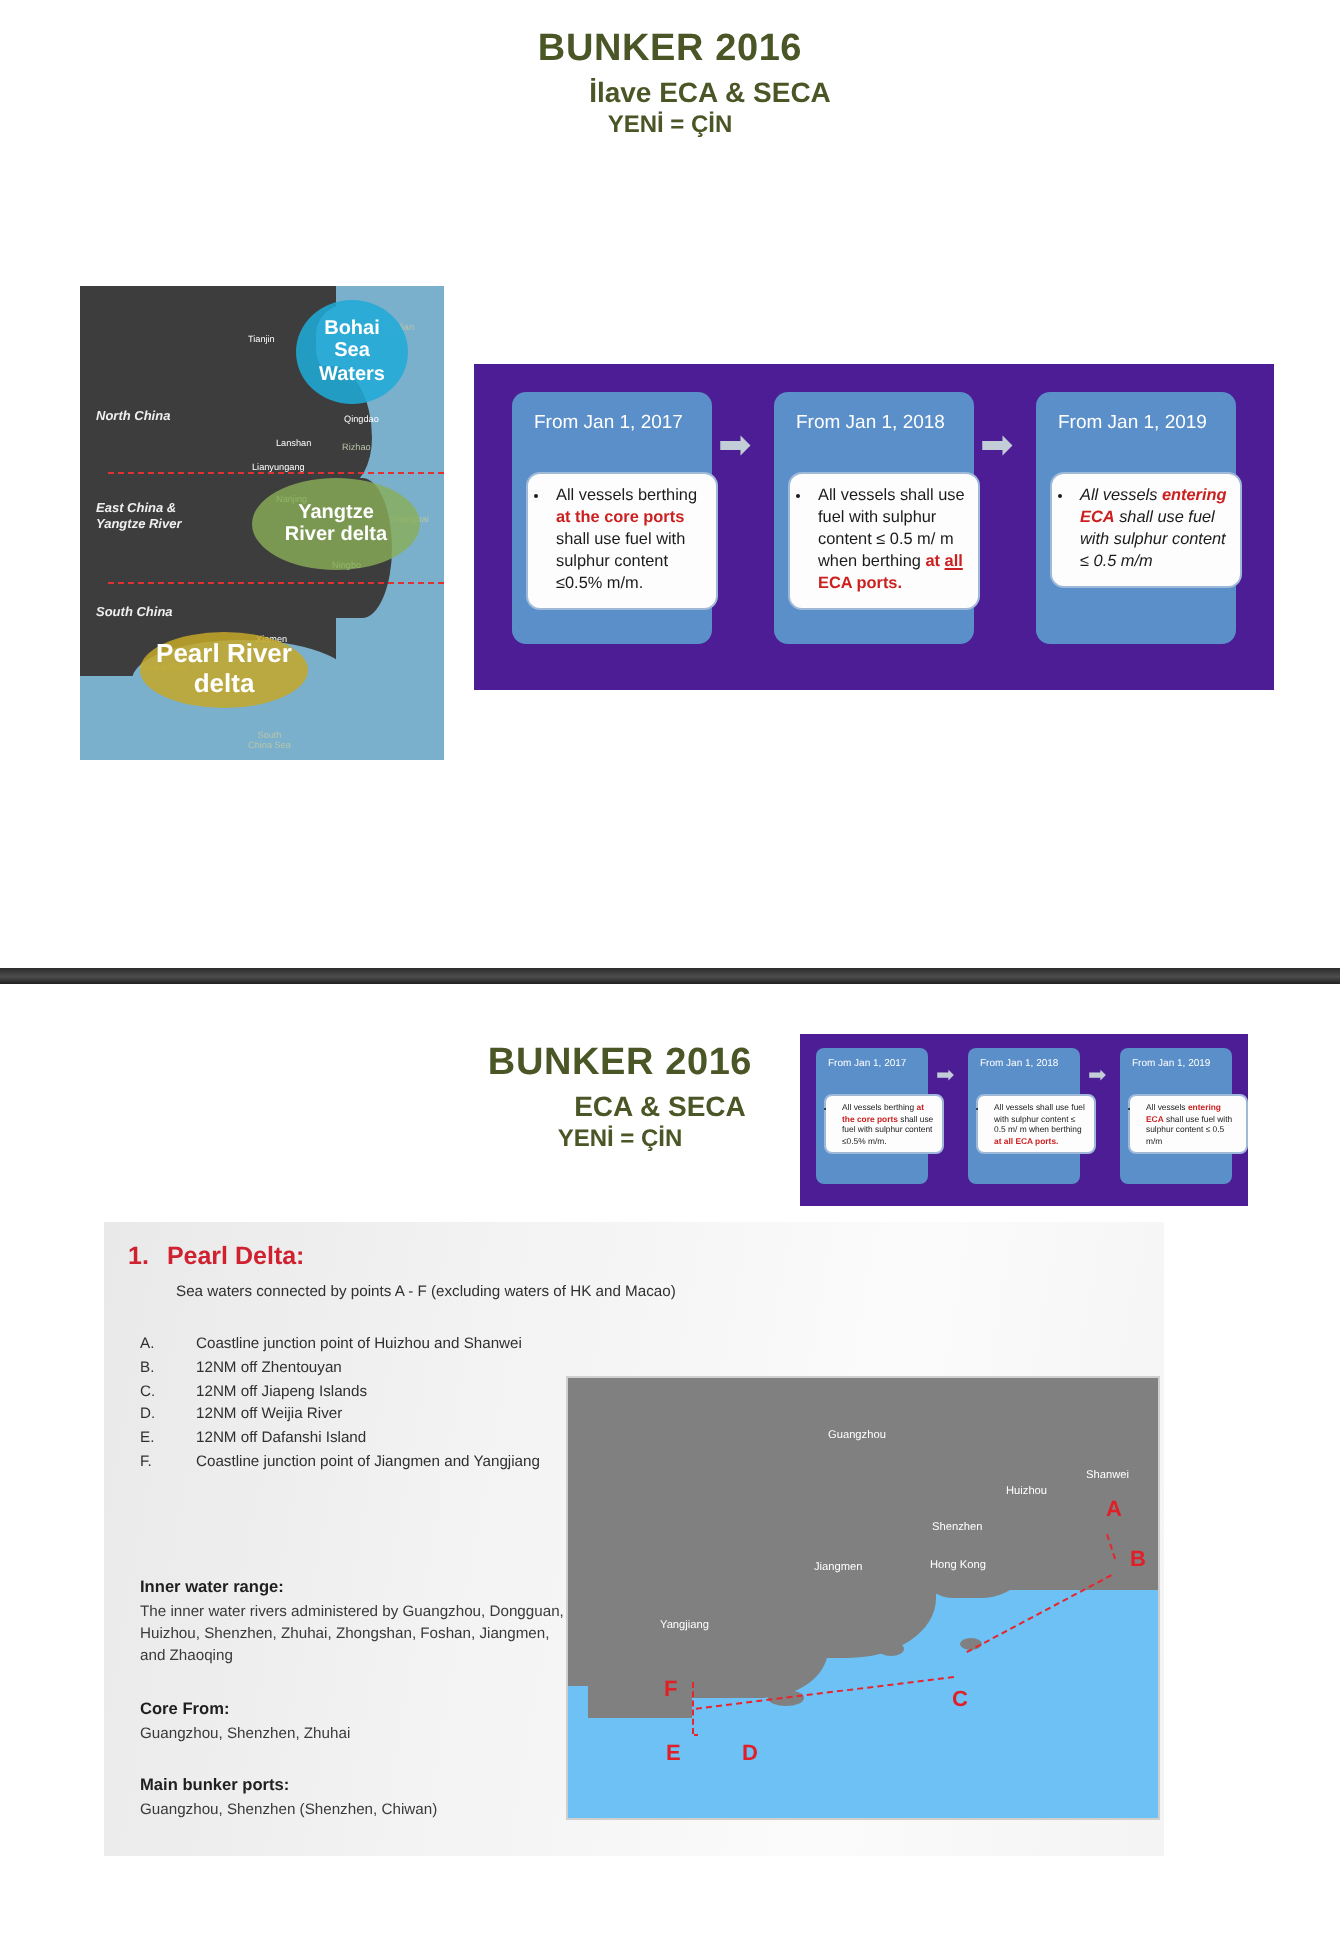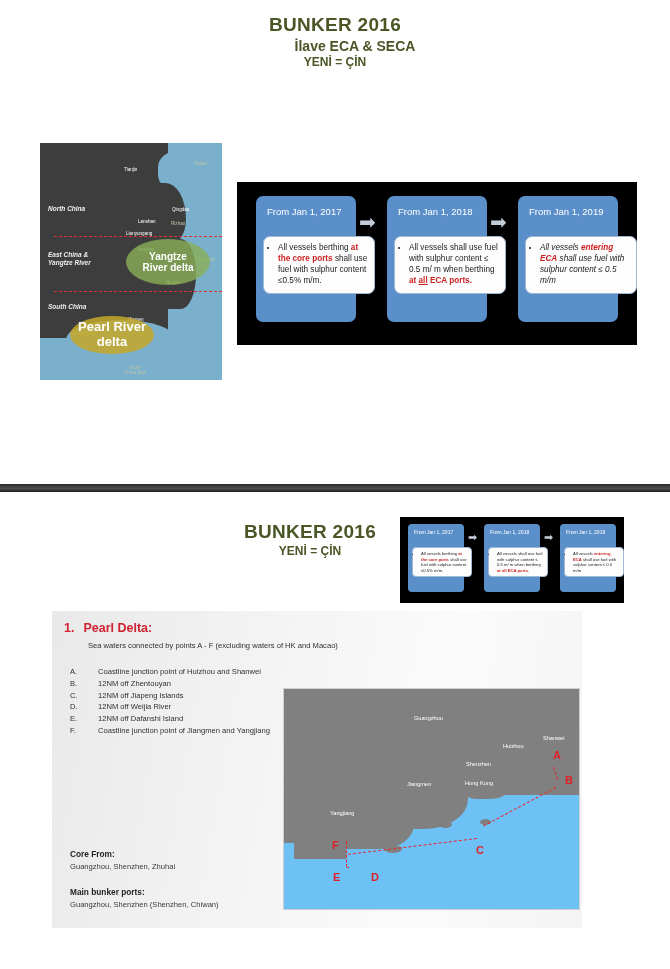--- a/index.html
+++ b/index.html
@@ -47,36 +47,36 @@
                background: rgba(138,175,88,.80); font-size: 10px; }
   .el-pearl  { left: 30px;  top: 173px; width: 84px; height: 38px;  border-radius: 50%;
                background: rgba(198,168,40,.85); font-size: 13px; }
 
   .reg-label { position: absolute; color: #efefef; font-size: 6.5px; font-style: italic; font-weight: bold; line-height: 1.3; }
   .city { position: absolute; color: #ffffff; font-size: 4.6px; }
   .city-faint { color: #b9c4a8; }
   .dashline { position: absolute; height: 0; border-top: 1.4px dashed #e03232; }
 
   
-  .flow-panel { position: absolute; background: #000000; }
+  .flow-panel { position: absolute; background: #4c1d95; }
   .fbox { position: absolute; background: #5b8fc9; border-radius: 7px; }
   .fbox-hdr { color: #ffffff; }
   .fcard { position: absolute; background: #fdfdfd; border: 1px solid #9fb9d8; border-radius: 7px;
            color: #1b1b1b; }
   .fcard ul { list-style: disc; }
   .red { color: #cc1f1f; font-weight: bold; }
   .red u { text-decoration: underline; }
   .arrow { position: absolute; color: #c3cdd8; }
 
   
   #flow-big { left: 237px; top: 182px; width: 400px; height: 163px; }
   #flow-big .fbox { width: 100px; height: 126px; top: 14px; }
   #flow-big .fbox:nth-of-type(1) { left: 19px; }
   #flow-big .fbox-hdr { font-size: 9.5px; padding: 10px 0 0 11px; }
-  #flow-big .fcard { width: 112px; font-size: 8.2px; line-height: 1.33; padding: 6px 6px 6px 4px; }
+  #flow-big .fcard { width: 96px; font-size: 8.2px; line-height: 1.33; padding: 6px 6px 6px 4px; }
   #flow-big .fcard ul { margin-left: 10px; }
   #flow-big .arrow { font-size: 20px; top: 28px; }
 
   
   #flow-mini { left: 400px; top: 517px; width: 224px; height: 86px; }
   #flow-mini .fbox { width: 56px; height: 68px; top: 7px; border-radius: 4px; }
   #flow-mini .fbox-hdr { font-size: 5px; padding: 5px 0 0 6px; }
   #flow-mini .fcard { width: 60px; font-size: 4.2px; line-height: 1.32; padding: 3px 3px 3px 2px; border-radius: 4px; }
   #flow-mini .fcard ul { margin-left: 6px; }
   #flow-mini .arrow { font-size: 11px; top: 14px; }
@@ -165,20 +165,21 @@
   <div class="city" style="left:98px; top:76px;">Lanshan</div>
   <div class="city city-faint" style="left:131px; top:78px;">Rizhao</div>
   <div class="city" style="left:86px; top:88px;">Lianyungang</div>
   <div class="city city-faint" style="left:98px; top:104px;">Nanjing</div>
   <div class="city city-faint" style="left:155px; top:114px;">Shanghai</div>
   <div class="city city-faint" style="left:126px; top:137px;">Ningbo</div>
   <div class="city" style="left:88px; top:174px;">Xiamen</div>
   <div class="city city-faint" style="left:30px; top:188px;">Guangzhou</div>
   <div class="city city-faint" style="left:84px; top:222px; text-align:center;">South<br>China Sea</div>
 
+  <div class="ellipse el-bohai">Bohai<br>Sea<br>Waters</div>
   <div class="ellipse el-yangtze">Yangtze<br>River delta</div>
   <div class="ellipse el-pearl">Pearl River<br>delta</div>
 </div>
 
 <div id="flow-big" class="flow-panel">
   <div class="fbox" style="left:19px;">
     <div class="fbox-hdr">From Jan 1, 2017</div>
   </div>
   <div class="fcard" style="left:26px; top:54px;">
     <ul>
@@ -222,20 +223,21 @@
       <span>≤  0.5 m/m</span>
     </li>
       </ul>
   </div>
 </div>
 
 <div id="divider"></div>
 
 <div id="bottom-title" class="title-block">
   <div class="title-main">BUNKER 2016</div>
+  <div class="title-sub">ECA &amp; SECA</div>
   <div class="title-sub2">YENİ = ÇİN</div>
 </div>
 
 <div id="flow-mini" class="flow-panel">
   <div class="fbox" style="left:8px;">
     <div class="fbox-hdr">From Jan 1, 2017</div>
   </div>
   <div class="fcard" style="left:12px; top:30px;">
     <ul>
         <li>
@@ -307,20 +309,24 @@
     <div class="row">
       <span class="ltr">E.</span>
       <span class="txt">12NM off Dafanshi Island</span>
     </div>
     <div class="row">
       <span class="ltr">F.</span>
       <span class="txt">Coastline junction point of Jiangmen and Yangjiang</span>
     </div>
   </div>
 
+  <div id="pd-inner" class="pd-block">
+    <h4>Inner water range:</h4>
+    <div>The inner water rivers administered by Guangzhou, Dongguan, Huizhou, Shenzhen, Zhuhai, Zhongshan, Foshan, Jiangmen, and Zhaoqing</div>
+  </div>
   <div id="pd-core" class="pd-block">
     <h4>Core From:</h4>
     <div>Guangzhou, Shenzhen, Zhuhai</div>
   </div>
   <div id="pd-main" class="pd-block">
     <h4>Main bunker ports:</h4>
     <div>Guangzhou, Shenzhen (Shenzhen, Chiwan)</div>
   </div>
 </div>
 

